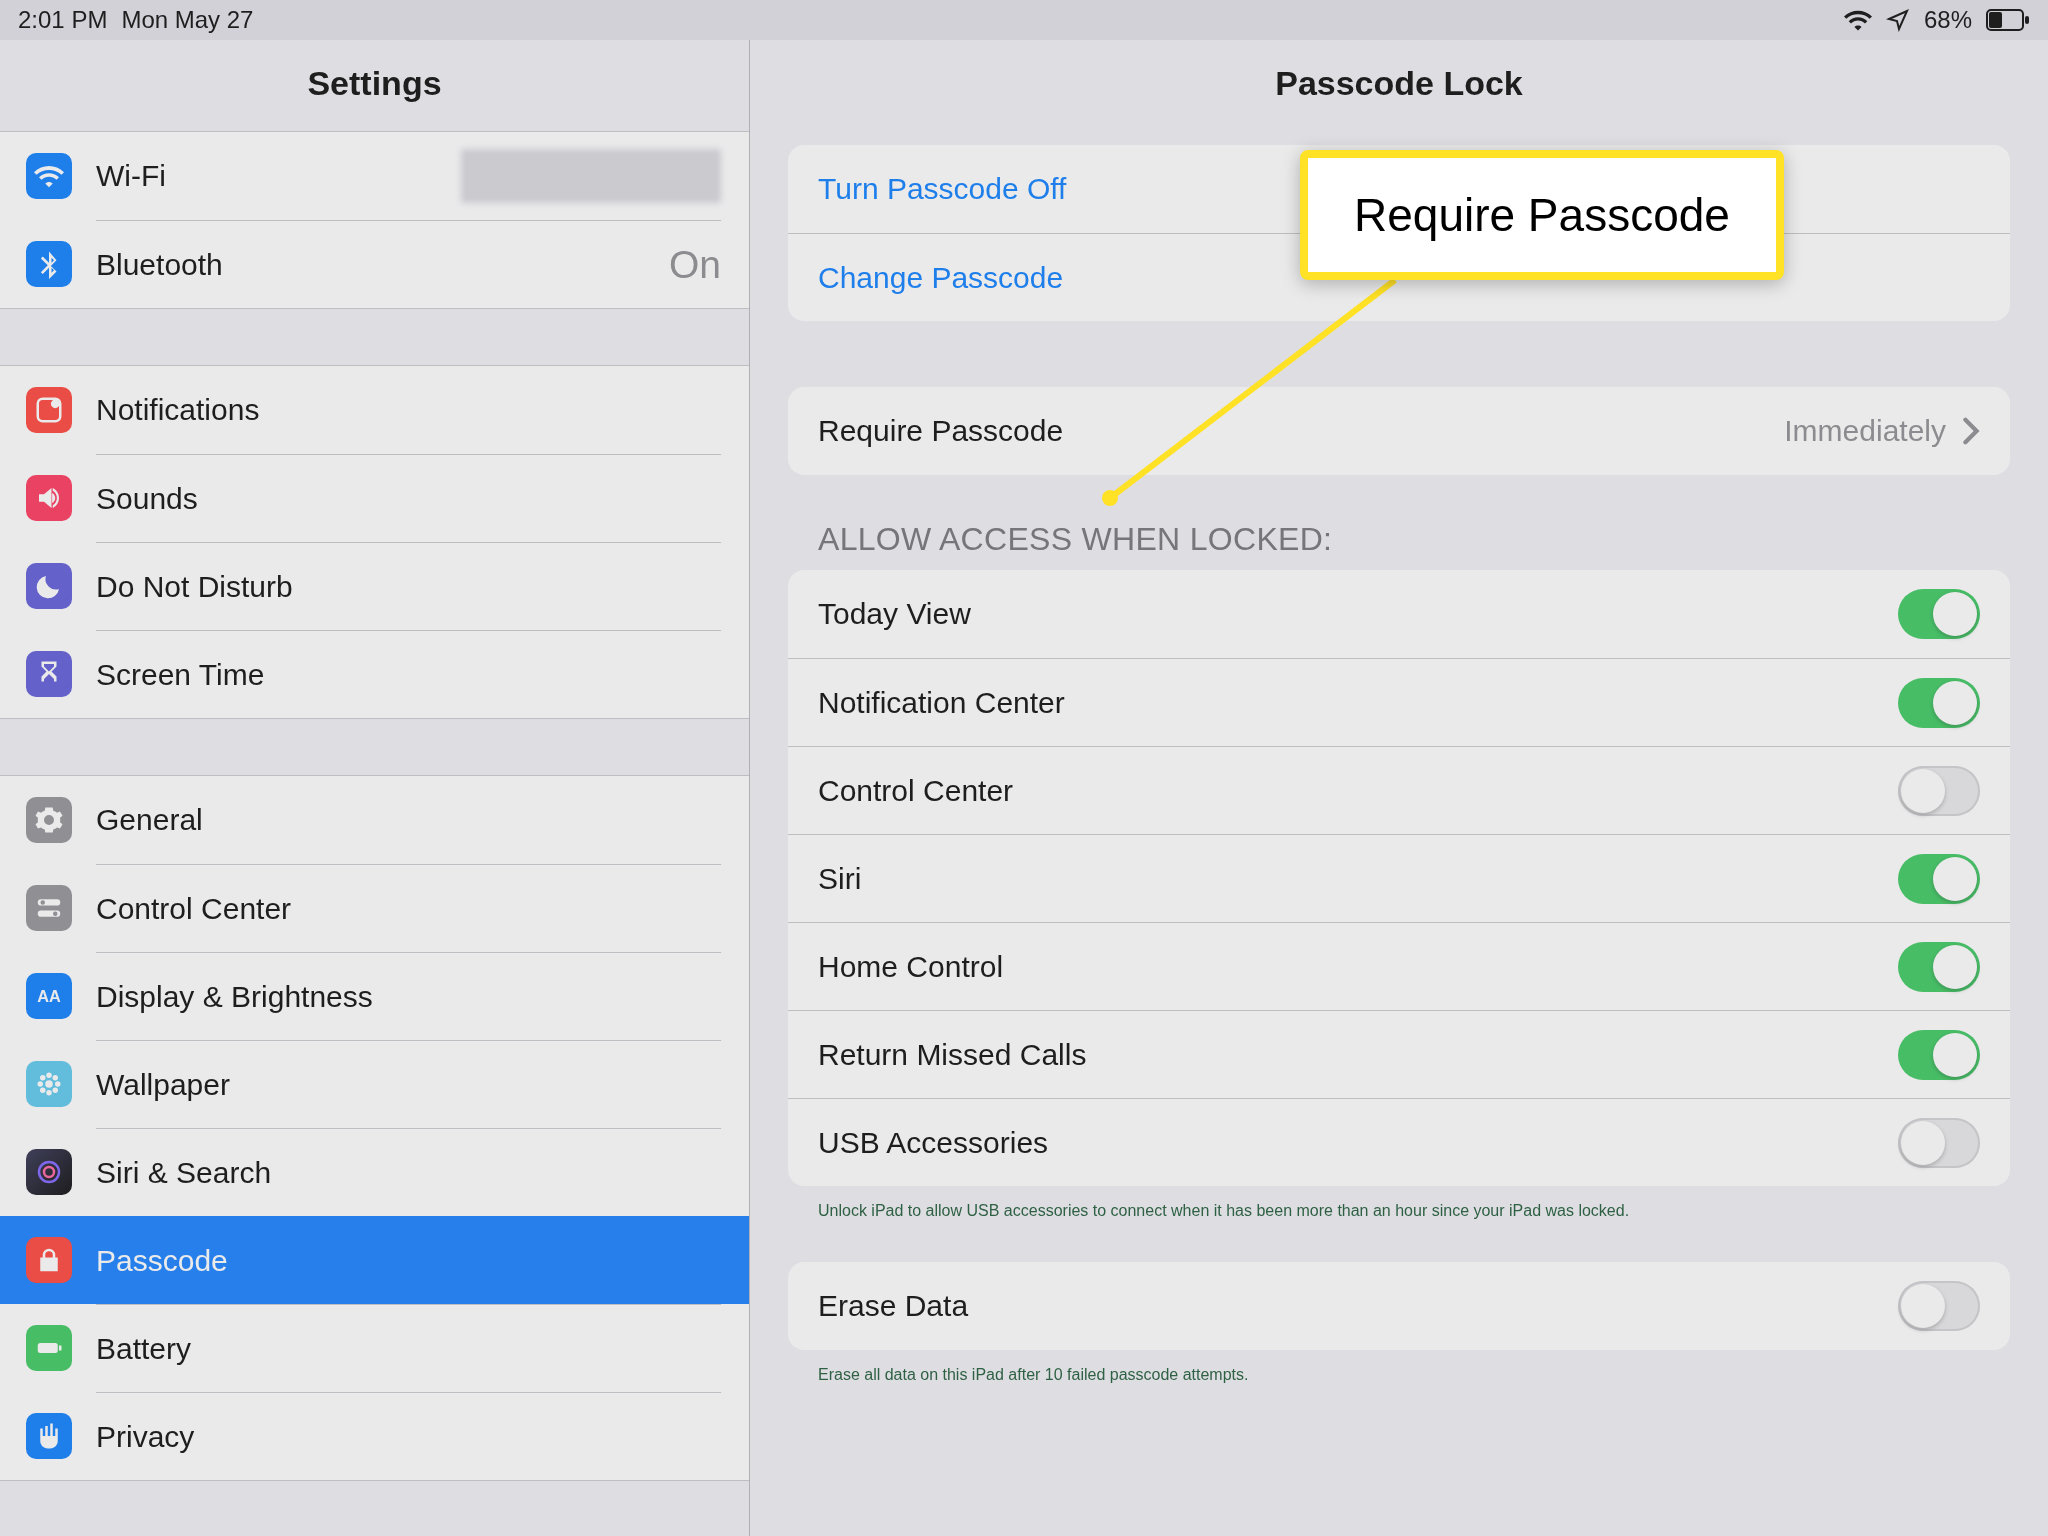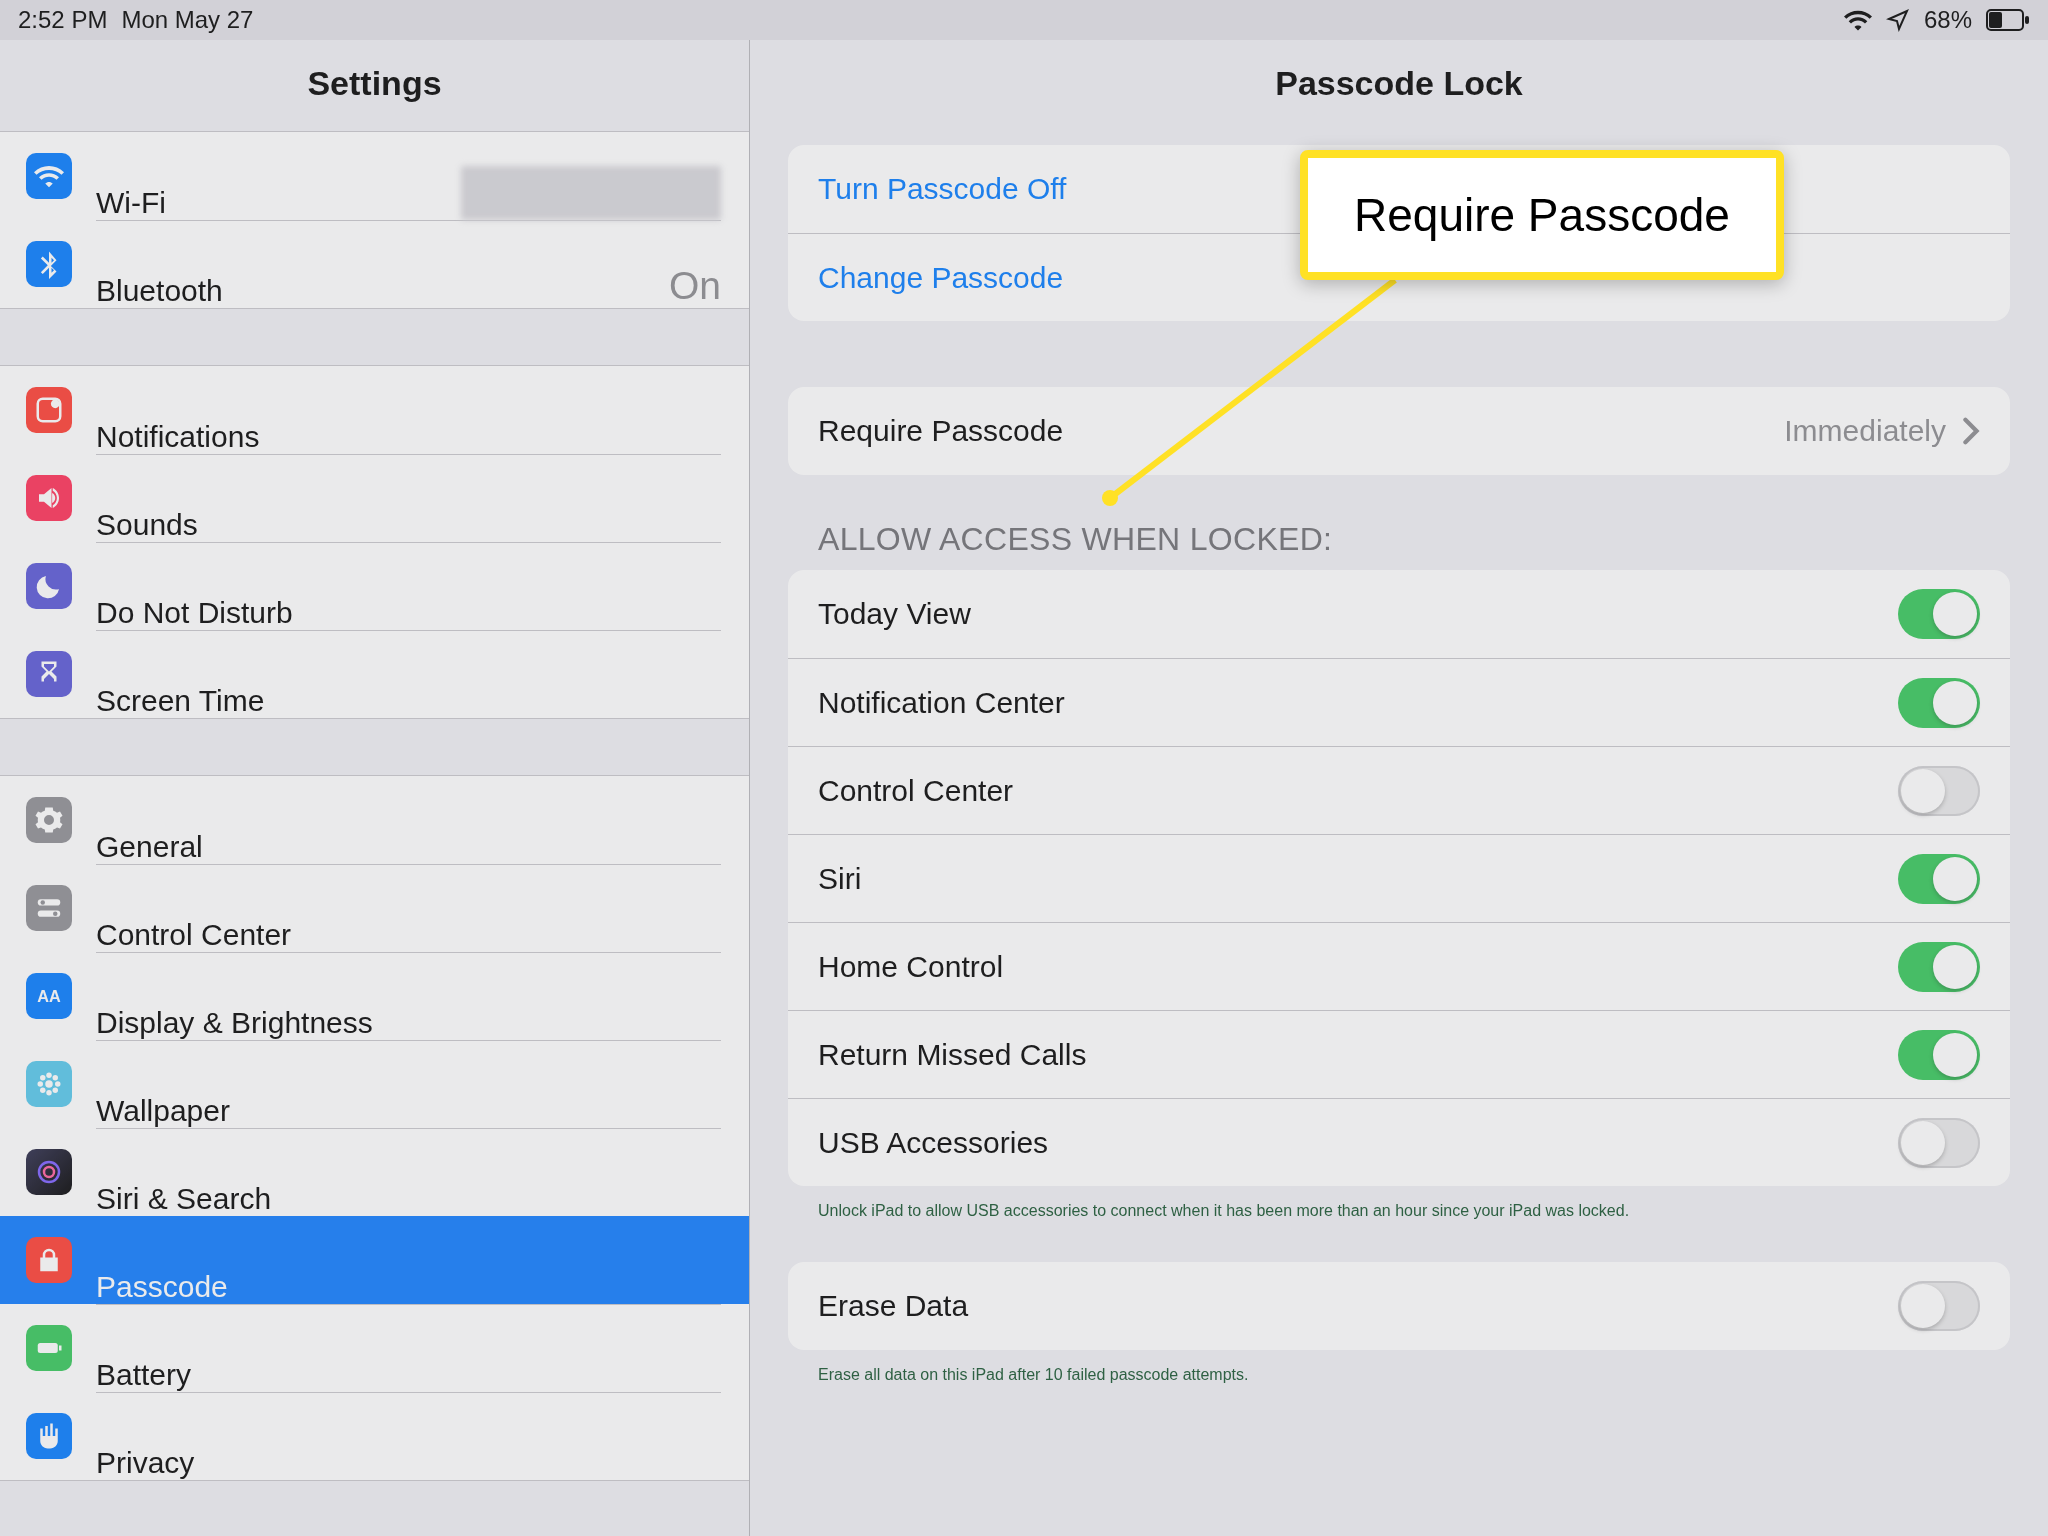--- a/index.html
+++ b/index.html
@@ -24,21 +24,21 @@
 .detail .pane-title { padding: 24px 0 26px; }
 
 .side-scroll { flex: 1; overflow: hidden; }
 
 .group { background: #fff; border-top: 1px solid #c8c7cc; border-bottom: 1px solid #c8c7cc; }
 .group + .group-gap { height: 56px; }
 .group-gap { height: 56px; }
 
 .row { display: flex; align-items: center; height: 88px; padding-right: 28px; }
 .row .icon { width: 46px; height: 46px; margin-left: 26px; margin-right: 24px; border-radius: 10px; flex-shrink: 0; display: flex; align-items: center; justify-content: center; }
-.row .label-wrap { flex: 1; font-size: 30px; color: #000; border-top: 1px solid #c8c7cc; height: 100%; display: flex; align-items: flex-end; justify-content: space-between; }
+.row .label-wrap { flex: 1; font-size: 30px; color: #000; border-top: 1px solid #c8c7cc; height: 100%; display: flex; align-items: center; justify-content: space-between; }
 .group .row:first-child .label-wrap { border-top: none; }
 .row.selected { background: #0a7aff; }
 .row.selected .label-wrap { color: #fff; border-top-color: transparent; }
 .row .value { color: #8a8a8e; font-size: 39px; }
 
 
 .blur-box { width: 260px; height: 54px; background: #d8d7dc; filter: blur(3px); border-radius: 2px; }
 
 
 .detail-scroll { flex: 1; overflow: hidden; padding: 0 38px 0 38px; }
@@ -78,21 +78,21 @@
 .i-passcode { background: #ff3b30; }
 .i-battery { background: #34c759; }
 .i-privacy { background: #007aff; }
 .icon svg { width: 30px; height: 30px; fill: #fff; }
 </style>
 </head>
 <body>
 
 <div class="statusbar">
   <div class="left">
-    <span>2:52 PM</span>
+    <span>2:01 PM</span>
     <span>Mon May 27</span>
   </div>
   <div class="right">
     <span>
       <svg width="28" height="22" viewBox="0 0 24 18">
           <path fill="#000" d="M12 18l-3-3c1.6-1.6 4.4-1.6 6 0l-3 3zm-6-6l-2-2c4.4-4.4 11.6-4.4 16 0l-2 2c-3.3-3.3-8.7-3.3-12 0zm-4-4L0 6C6.6-.6 17.4-.6 24 6l-2 2C16.9 2.9 7.1 2.9 2 8z"></path>
         </svg>
     </span>
     <span>
       <svg width="24" height="24" viewBox="0 0 24 24">

